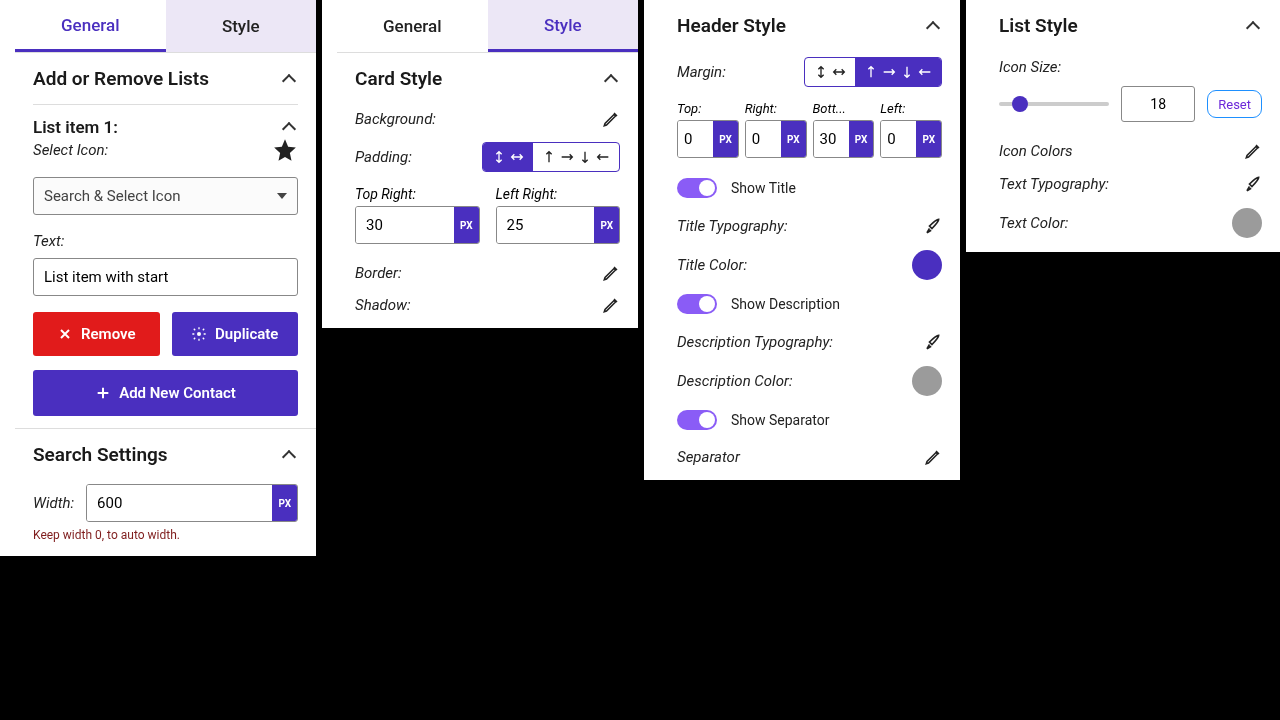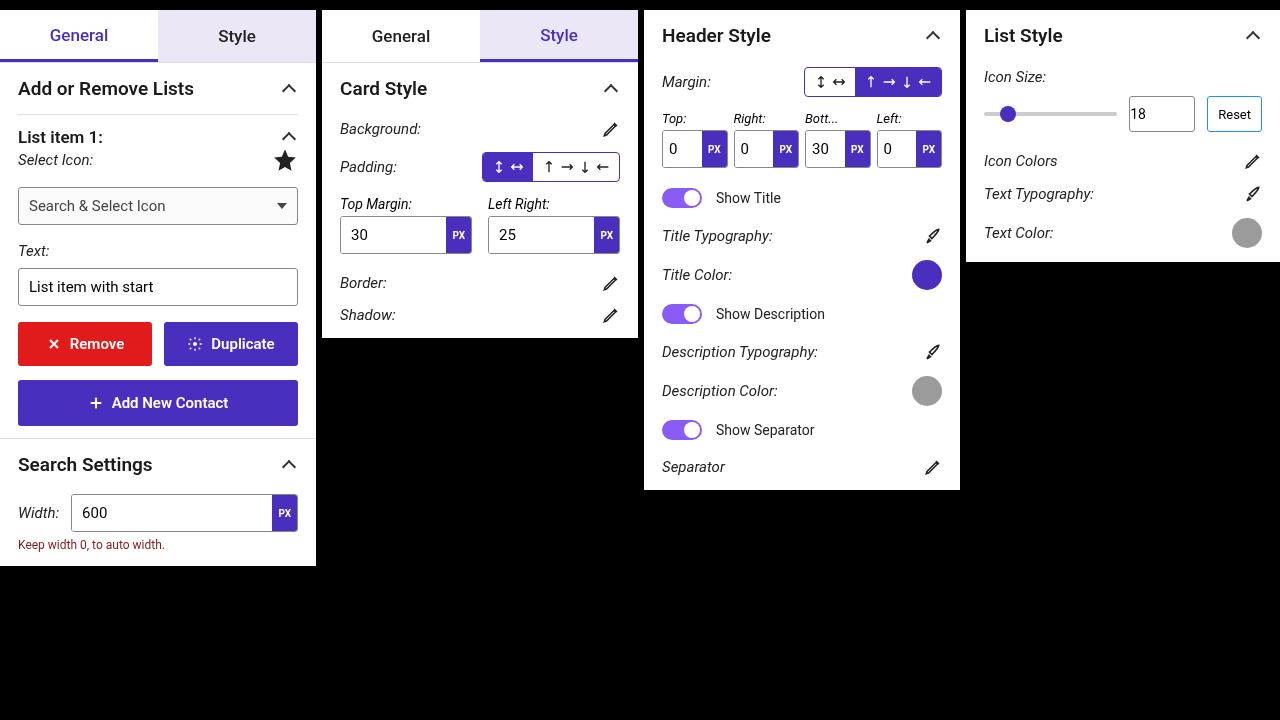--- a/index.html
+++ b/index.html
@@ -1,17 +1,17 @@
 <!DOCTYPE html>
 <html><head>
 <meta charset="utf-8">
 <style>
   * { box-sizing: border-box; margin: 0; padding: 0; font-family: -apple-system, BlinkMacSystemFont, "Segoe UI", Roboto, sans-serif; }
   body { background: #000; width: 1280px; height: 720px; overflow: hidden; position: relative; }
-  .panel { background: #fff; position: absolute; top: 10px; }
+  .panel { background: #fff; position: absolute; top: 0; padding-left: 15px; }
   .p1 { left: 0; width: 316px; }
   .p2 { left: 322px; width: 316px; }
   .p3 { left: 644px; width: 316px; }
   .p4 { left: 966px; width: 314px; }
 
   .tabs { display: flex; height: 53px; border-bottom: 1px solid #ddd; }
   .tab { flex: 1; display: flex; align-items: center; justify-content: center; font-size: 17px; font-weight: 500; cursor: pointer; background: #ece7f6; color: #4a2fbf; }
   .tab.active { background: #fff; border-bottom: 3px solid #4a2fbf; }
   .tab.inactive { color: #222; }
 
@@ -67,22 +67,22 @@
   .toggle-row { display:flex; align-items:center; gap:14px; margin-bottom:18px; }
   .toggle { width:40px; height:20px; background:#8a5cf6; border-radius:10px; position:relative; cursor:pointer; }
   .toggle::after { content:""; position:absolute; right:2px; top:2px; width:16px; height:16px; background:#fff; border-radius:50%; }
   .toggle-label { font-size:14px; color:#222; }
 
   .swatch { width:30px; height:30px; border-radius:50%; cursor:pointer; }
 
   .sliderrow { display:flex; align-items:center; gap:12px; }
   .slider { flex:1; position:relative; height:4px; background:#ccc; border-radius:2px; }
   .slider .thumb { position:absolute; left:12%; top:-6px; width:16px; height:16px; background:#4a2fbf; border-radius:50%; cursor:pointer; }
-  .numbox { width:66px; height:36px; border:1px solid #888; border-radius:3px; font-size:14px; }
-  .resetbtn { height:36px; padding:0 10px; border:1px solid #1e90ff; color:#000000; background:#fff; border-radius:3px; font-size:13px; cursor:pointer; }
+  .numbox { width:74px; height:36px; border:1px solid #888; border-radius:3px; text-align:center; font-size:14px; }
+  .resetbtn { height:28px; padding:0 10px; border:1px solid #1e90ff; color:#6d28d9; background:#fff; border-radius:9px; font-size:13px; cursor:pointer; }
 
   .p1end { border-top:1px solid #ddd; }
 </style>
 </head>
 <body>
 
 <div class="panel p1">
   <div class="tabs">
     <div class="tab active">General</div>
     <div class="tab inactive">Style</div>
@@ -200,21 +200,21 @@
             </svg>
           <svg class="arr" viewBox="0 0 24 24">
               <path d="M20 12H4M8 8l-4 4 4 4"></path>
             </svg>
         </div>
       </div>
     </div>
 
     <div class="twocol">
       <div class="col">
-        <span class="clab">Top Margin:</span>
+        <span class="clab">Top Right:</span>
         <div class="numunit">
           <input value="30" style="">
           <span class="unit">PX</span>
         </div>
       </div>
       <div class="col">
         <span class="clab">Left Right:</span>
         <div class="numunit">
           <input value="25" style="">
           <span class="unit">PX</span>

